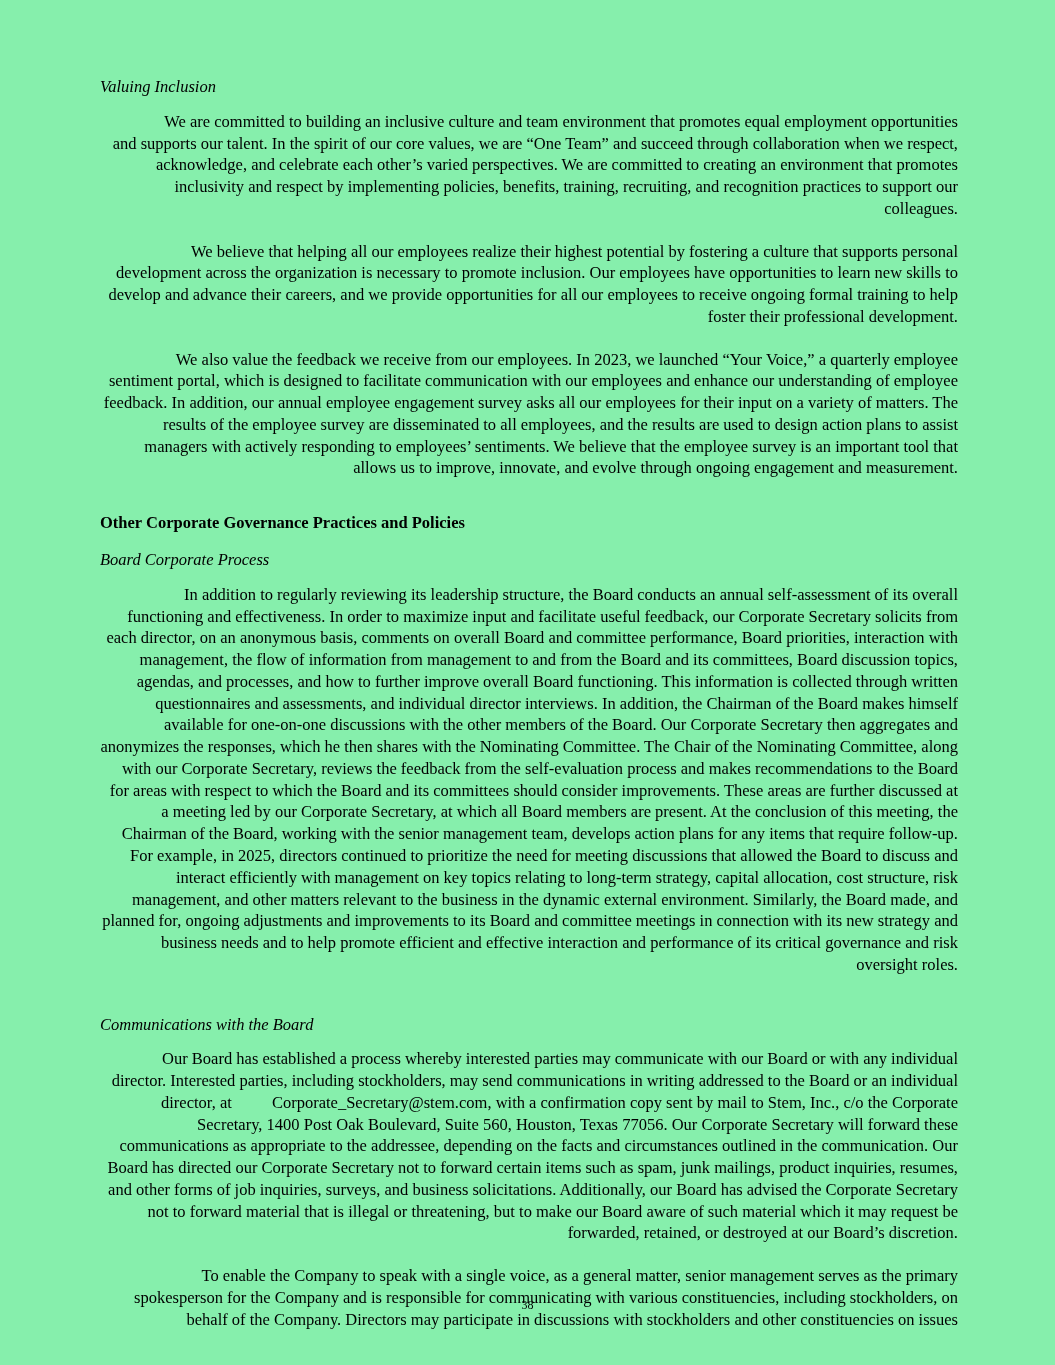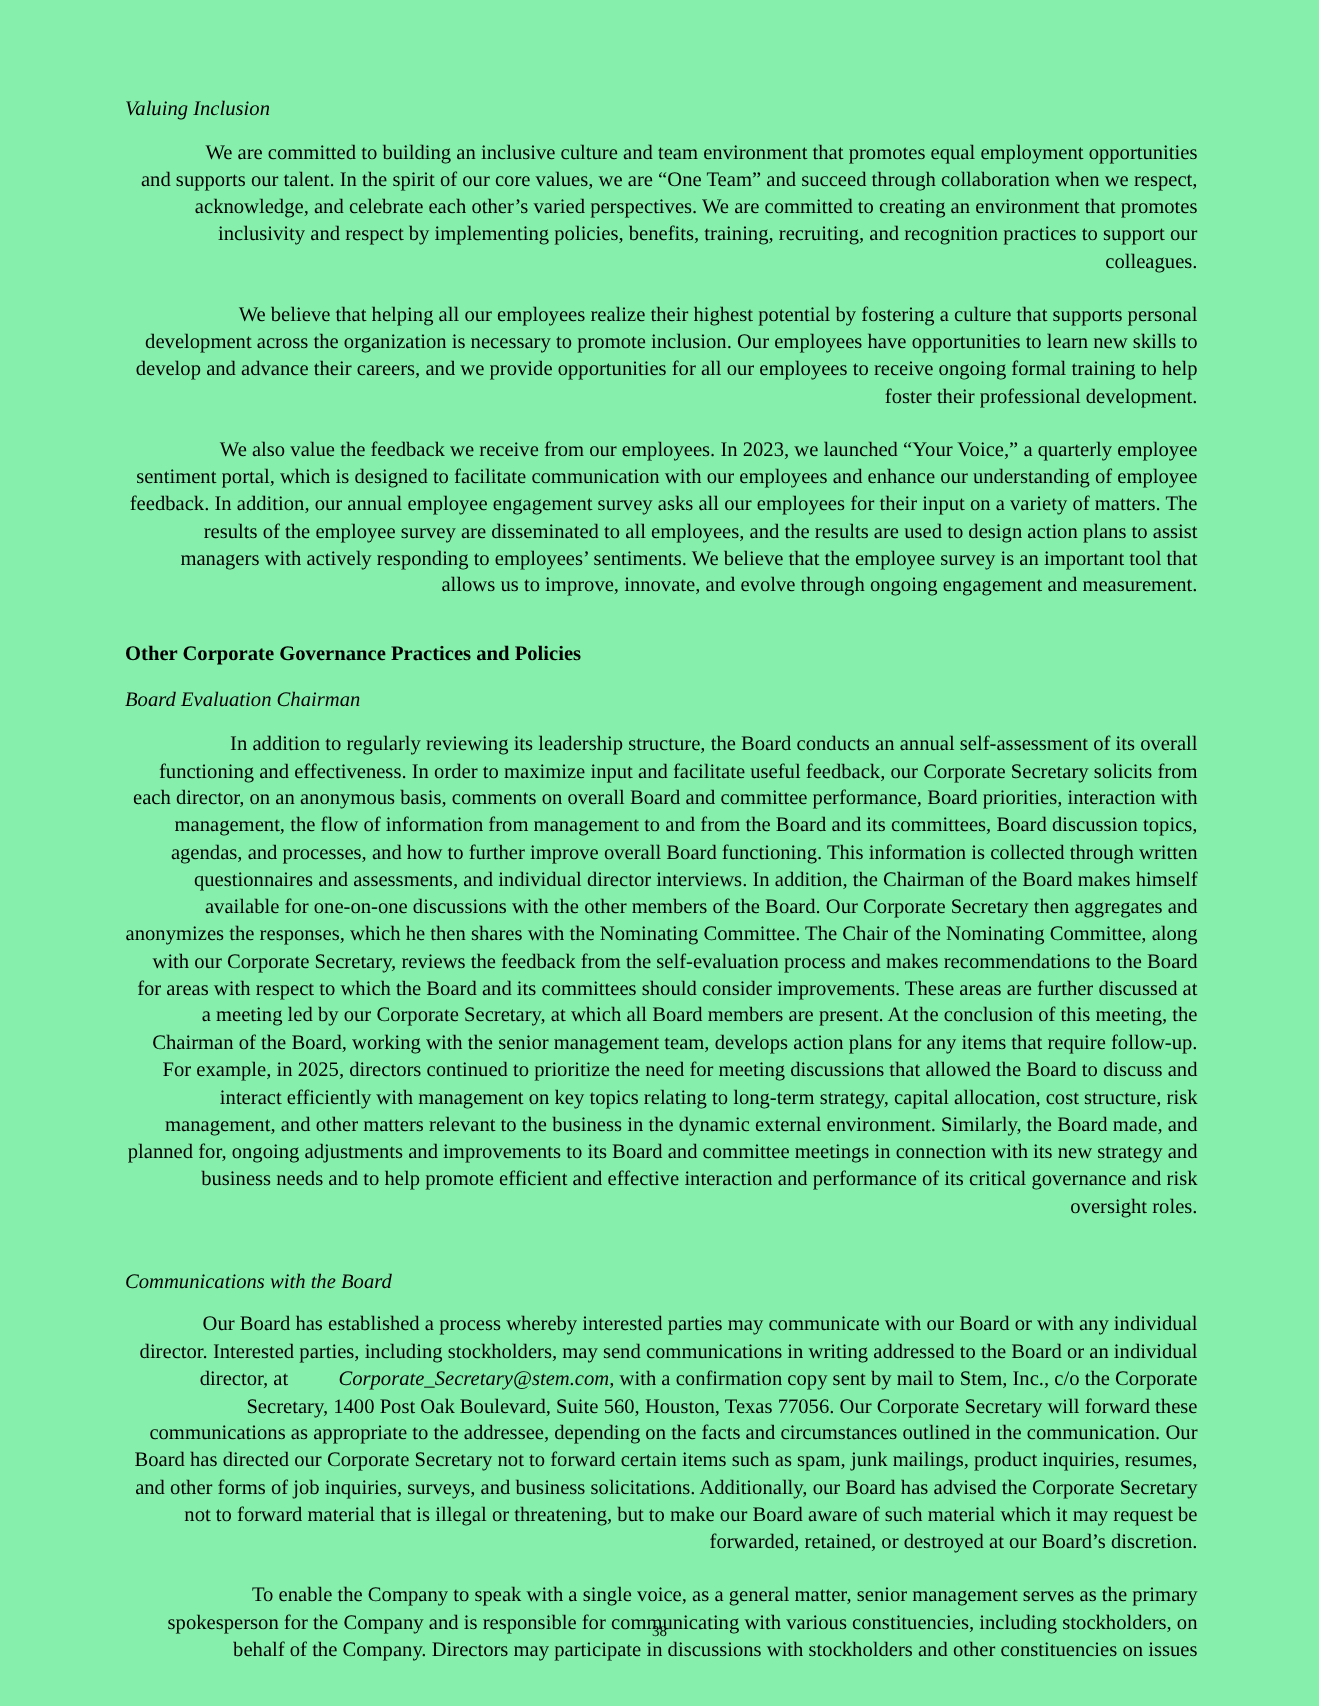--- a/index.html
+++ b/index.html
@@ -40,21 +40,20 @@
     font-size: 16.5px;
     line-height: 1.32;
     font-weight: bold;
     margin: 33px 0 15px 0;
   }
   .mt-lg {
     margin-top: 38px;
     font-style: italic;
   }
   .inline-italic {
-    font-style: italic;
     margin-left: 36px;
   }
   .page-number {
     position: absolute;
     bottom: 52px;
     left: 0;
     width: 100%;
     text-align: center;
     font-size: 12px;
   }
@@ -68,21 +67,21 @@
     <h3 class="sub-heading">Valuing Inclusion</h3>
 
     <p class="body-text">We are committed to building an inclusive culture and team environment that promotes equal employment opportunities and supports our talent. In the spirit of our core values, we are “One Team” and succeed through collaboration when we respect, acknowledge, and celebrate each other’s varied perspectives. We are committed to creating an environment that promotes inclusivity and respect by implementing policies, benefits, training, recruiting, and recognition practices to support our colleagues.</p>
 
     <p class="body-text">We believe that helping all our employees realize their highest potential by fostering a culture that supports personal development across the organization is necessary to promote inclusion. Our employees have opportunities to learn new skills to develop and advance their careers, and we provide opportunities for all our employees to receive ongoing formal training to help foster their professional development.</p>
 
     <p class="body-text">We also value the feedback we receive from our employees. In 2023, we launched “Your Voice,” a quarterly employee sentiment portal, which is designed to facilitate communication with our employees and enhance our understanding of employee feedback. In addition, our annual employee engagement survey asks all our employees for their input on a variety of matters. The results of the employee survey are disseminated to all employees, and the results are used to design action plans to assist managers with actively responding to employees’ sentiments. We believe that the employee survey is an important tool that allows us to improve, innovate, and evolve through ongoing engagement and measurement.</p>
 
     <h2 class="section-heading">Other Corporate Governance Practices and Policies</h2>
 
-    <h3 class="sub-heading">Board Evaluation Chairman</h3>
+    <h3 class="sub-heading">Board Corporate Process</h3>
 
     <p class="body-text">In addition to regularly reviewing its leadership structure, the Board conducts an annual self-assessment of its overall functioning and effectiveness. In order to maximize input and facilitate useful feedback, our Corporate Secretary solicits from each director, on an anonymous basis, comments on overall Board and committee performance, Board priorities, interaction with management, the flow of information from management to and from the Board and its committees, Board discussion topics, agendas, and processes, and how to further improve overall Board functioning. This information is collected through written questionnaires and assessments, and individual director interviews. In addition, the Chairman of the Board makes himself available for one-on-one discussions with the other members of the Board. Our Corporate Secretary then aggregates and anonymizes the responses, which he then shares with the Nominating Committee. The Chair of the Nominating Committee, along with our Corporate Secretary, reviews the feedback from the self-evaluation process and makes recommendations to the Board for areas with respect to which the Board and its committees should consider improvements. These areas are further discussed at a meeting led by our Corporate Secretary, at which all Board members are present. At the conclusion of this meeting, the Chairman of the Board, working with the senior management team, develops action plans for any items that require follow-up. For example, in 2025, directors continued to prioritize the need for meeting discussions that allowed the Board to discuss and interact efficiently with management on key topics relating to long-term strategy, capital allocation, cost structure, risk management, and other matters relevant to the business in the dynamic external environment. Similarly, the Board made, and planned for, ongoing adjustments and improvements to its Board and committee meetings in connection with its new strategy and business needs and to help promote efficient and effective interaction and performance of its critical governance and risk oversight roles.</p>
 
     <h3 class="sub-heading mt-lg">Communications with the Board</h3>
 
     <p class="body-text"><span>Our Board has established a process whereby interested parties may communicate with our Board or with any individual director. Interested parties, including stockholders, may send communications in writing addressed to the Board or an individual director, at </span><span class="inline-italic">Corporate_Secretary@stem.com</span><span>, with a confirmation copy sent by mail to Stem, Inc., c/o the Corporate Secretary, 1400 Post Oak Boulevard, Suite 560, Houston, Texas 77056. Our Corporate Secretary will forward these communications as appropriate to the addressee, depending on the facts and circumstances outlined in the communication. Our Board has directed our Corporate Secretary not to forward certain items such as spam, junk mailings, product inquiries, resumes, and other forms of job inquiries, surveys, and business solicitations. Additionally, our Board has advised the Corporate Secretary not to forward material that is illegal or threatening, but to make our Board aware of such material which it may request be forwarded, retained, or destroyed at our Board’s discretion.</span></p>
 
     <p class="body-text">To enable the Company to speak with a single voice, as a general matter, senior management serves as the primary spokesperson for the Company and is responsible for communicating with various constituencies, including stockholders, on behalf of the Company. Directors may participate in discussions with stockholders and other constituencies on issues</p>
 
   </div>

